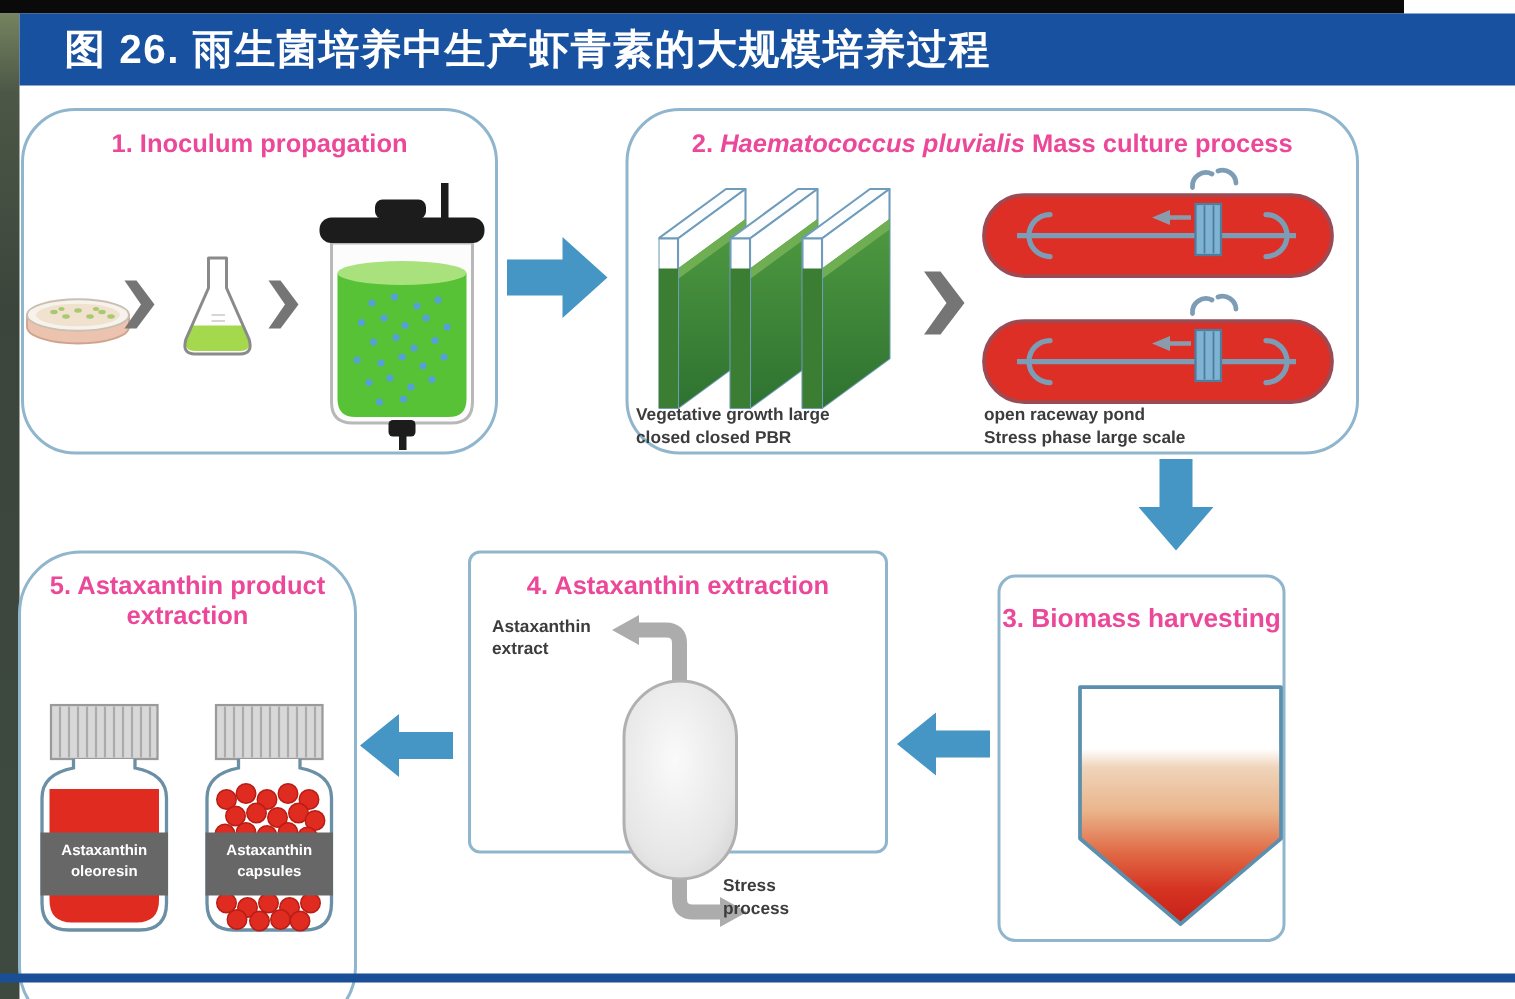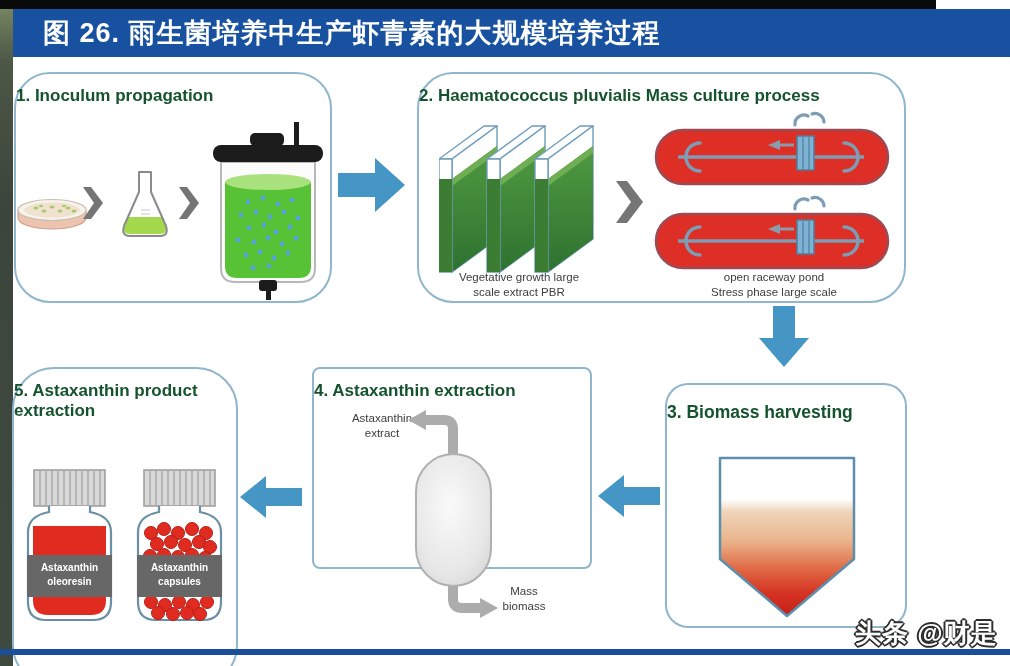--- a/index.html
+++ b/index.html
@@ -10,31 +10,31 @@
   .top-strip{position:absolute;left:0;top:0;width:936px;height:9px;background:#0a0a0a;}
   .left-strip{position:absolute;left:0;top:9px;width:13px;height:657px;
               background:linear-gradient(180deg,#75835f 0%,#4d5747 8%,#3c453b 30%,#3e4a40 100%);}
   .header{position:absolute;left:13px;top:9px;width:997px;height:48px;background:var(--header-bg,#1751A0);}
   .header-title{display:block;line-height:48px;padding-left:30px;font-size:27px;font-weight:bold;
                 color:#ffffff;letter-spacing:1px;white-space:nowrap;}
 
   .box{position:absolute;background:#fff;border:2px solid var(--box-border,#8FB6CD);border-radius:36px;}
   .box1{left:14px;top:72px;width:318px;height:231px;}
   .box2{left:417px;top:72px;width:489px;height:231px;}
-  .box3{left:665px;top:383px;width:242px;height:245px;border-radius:23px;}
+  .box3{left:665px;top:383px;width:192px;height:245px;border-radius:12px;}
   .box4{left:312px;top:367px;width:280px;height:202px;border-radius:8px;}
   .box5{left:12px;top:367px;width:226px;height:320px;border-radius:42px;}
 
-  .box-title{position:absolute;left:0;right:0;top:12px;text-align:left;font-size:17px;
-             font-weight:bold;color:#14532d;line-height:1.2;}
+  .box-title{position:absolute;left:0;right:0;top:12px;text-align:center;font-size:17px;
+             font-weight:bold;color:#ec4899;line-height:1.2;}
   .box3 .box-title{top:17px;font-size:17.5px;}
-  .ital{}
+  .ital{font-style:italic;}
 
   .abs{position:absolute;}
-  .small-label{position:absolute;text-align:center;font-size:11.5px;font-weight:normal;
+  .small-label{position:absolute;text-align:left;font-size:11.5px;font-weight:bold;
                color:#3c3c3c;line-height:1.3;}
   .bottle-label{position:absolute;background:var(--label-gray,#676767);color:#fff;text-align:center;
                 font-size:10px;font-weight:bold;line-height:1.35;padding-top:6px;height:42px;}
 
   .bottom-line{position:absolute;left:0;top:649px;width:1010px;height:6px;background:var(--bottom-line,#1A4E96);}
   .watermark{position:absolute;left:855px;top:616px;font-size:26px;font-weight:bold;color:#fff;
              letter-spacing:1px;white-space:nowrap;
              text-shadow:2px 0 0 #2e2e2e,-2px 0 0 #2e2e2e,0 2px 0 #2e2e2e,0 -2px 0 #2e2e2e,
                          1px 1px 0 #2e2e2e,-1px -1px 0 #2e2e2e,1px -1px 0 #2e2e2e,-1px 1px 0 #2e2e2e;}
 </style>
@@ -159,21 +159,21 @@
           <polygon points="13,57 58,24 58,117 13,150" fill="url(#gp)" stroke="none"></polygon>
           <polygon points="13,57 58,24 58,31 13,64" fill="#6fae52" stroke="none"></polygon>
           <rect x="0" y="37" width="13" height="113" fill="#ffffff"></rect>
           <rect x="0" y="57" width="13" height="93" fill="#3a7d33" stroke="none"></rect>
         </g>
       </g>
     </svg>
 
     <div class="small-label" style="left:5px;top:196px;width:190px">
       <div>Vegetative growth large</div>
-      <div>scale extract PBR</div>
+      <div>closed closed PBR</div>
     </div>
 
     <svg class="abs" style="left:196px;top:106px" width="30" height="44" viewBox="0 0 30 44">
       <polygon points="1,1 16,22 1,43 12,43 28,22 12,1" style="fill:var(--chevron-gray,#757575)"></polygon>
     </svg>
 
     <svg class="abs" style="left:235px;top:36px" width="238" height="78" viewBox="0 0 238 78">
       <path d="M141,15 A9,9 0 0 1 154,6" fill="none" stroke="#7d9cb5" stroke-width="3.2" stroke-linecap="round"></path>
       <path d="M158,4 A9,9 0 0 1 170,12" fill="none" stroke="#7d9cb5" stroke-width="3.2" stroke-linecap="round"></path>
       <rect x="2" y="20" width="232" height="54" rx="27" style="fill:var(--pond-red,#DD2F26)" stroke="#9c4b55" stroke-width="2.5"></rect>
@@ -258,22 +258,22 @@
         <polygon points="40,11 22,21 40,31" fill="#acacac"></polygon>
       </g>
       <g>
         <path d="M67,185 V200 Q67,209 76,209 H94" fill="none" stroke="#acacac" stroke-width="10"></path>
         <polygon points="94,199 112,209 94,219" fill="#acacac"></polygon>
       </g>
       <rect x="30" y="55" width="75" height="132" rx="37.5" fill="url(#gc)" stroke="#b0b0b0" stroke-width="2"></rect>
     </svg>
 
     <div class="small-label" style="left:168px;top:215px;width:84px">
-      <div>Mass</div>
-      <div>biomass</div>
+      <div>Stress</div>
+      <div>process</div>
     </div>
   </div>
 
   <svg class="abs" style="left:240px;top:475px" width="62" height="44" viewBox="0 0 62 44">
     <polygon points="62,13 26,13 26,1 0,22 26,43 26,31 62,31" style="fill:var(--arrow-blue,#4596C4)"></polygon>
   </svg>
 
   <div class="box box5">
     <div class="box-title">
       <div>5. Astaxanthin product</div>
@@ -348,17 +348,14 @@
       <div>oleoresin</div>
     </div>
     <div class="bottle-label" style="left:123px;top:186px;width:85px">
       <div>Astaxanthin</div>
       <div>capsules</div>
     </div>
   </div>
 
   <div class="bottom-line"></div>
 
-  <div class="watermark">
-    <span>头条 @财是</span>
-  </div>
 
 </div>
 
 </body></html>

